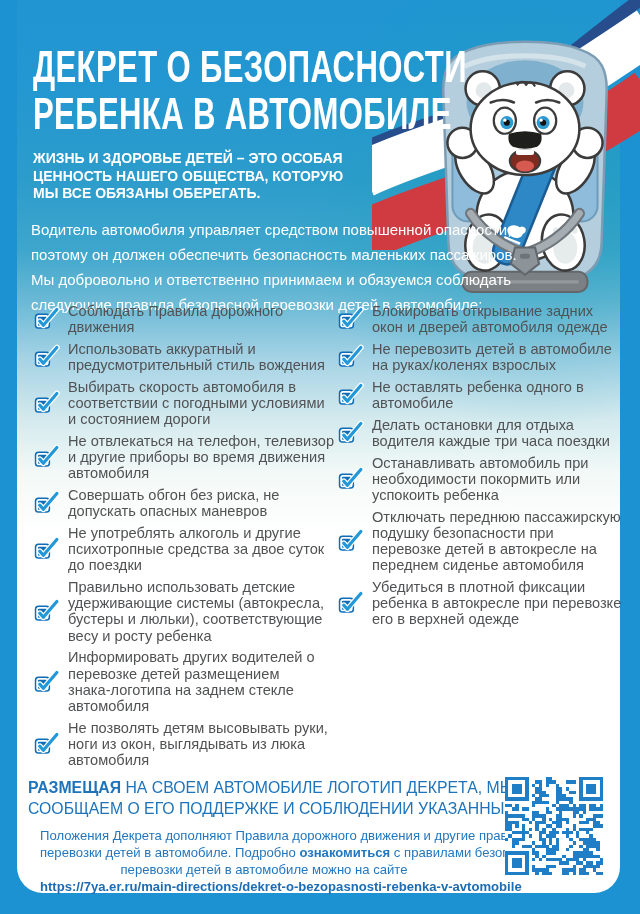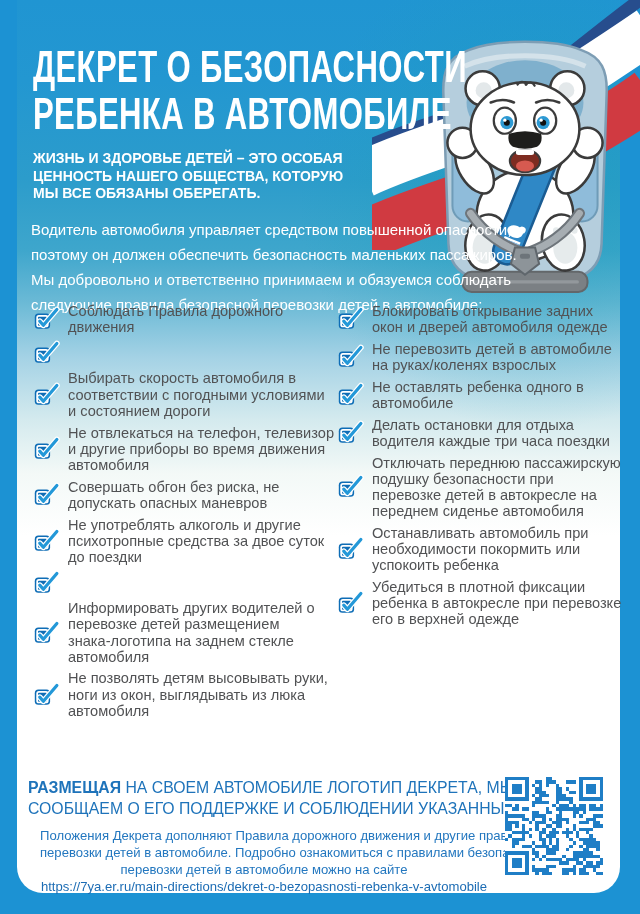--- a/index.html
+++ b/index.html
@@ -31,21 +31,21 @@
   .col-right{left:337px;width:286px;}
   .rule{display:flex;align-items:center;margin:0 0 5.5px 0;}
   .cb{flex:0 0 27px;width:27px;height:25px;margin:-1px 8px 0 0;}
   .cb svg{display:block;}
   .rule-text{color:#515254;font-size:14.6px;line-height:16.2px;white-space:pre;}
   .statement{position:absolute;left:28px;top:778px;width:470px;z-index:3;text-align:center;
     color:#1e73ba;font-size:15.8px;line-height:20.5px;white-space:pre;}
   .statement b{font-weight:700;text-align:right;}
   .note{position:absolute;left:40px;top:827px;width:448px;z-index:3;text-align:center;
     color:#2377bf;font-size:13.1px;line-height:17px;white-space:pre;}
-  .note b{font-weight:400;}
+  .note b{font-weight:700;}
   .note .url{color:#1c6cb4;}
   .qr{position:absolute;left:505px;top:777px;width:98px;height:98px;z-index:3;background:#fff;}
 </style>
 </head>
 <body>
 
 <div class="poster">
   <div class="panel"></div>
 
   <svg class="ribbon" viewBox="0 0 268 250" aria-hidden="true">
@@ -165,20 +165,22 @@
 
         <li class="rule">
           <span class="cb">
             <svg width="27" height="25" viewBox="0 0 30 27">
               <rect x="2" y="8" width="17" height="17" rx="4" fill="#0e6db6"></rect>
               <rect x="4.6" y="10.6" width="11.8" height="11.8" rx="2" fill="none" stroke="#ffffff" stroke-width="1.9"></rect>
               <path d="M7.5 16.5 L11.5 21 L26.5 3.5" fill="none" stroke="#ffffff" stroke-width="6.4" stroke-linecap="round" stroke-linejoin="round"></path>
               <path d="M7.5 16.5 L11.5 21 L26.5 3.5" fill="none" stroke="#2398d8" stroke-width="3.6" stroke-linecap="round" stroke-linejoin="round"></path>
             </svg>
           </span>
+          <span class="rule-text">Использовать аккуратный и
+предусмотрительный стиль вождения</span>
         </li>
 
         <li class="rule">
           <span class="cb">
             <svg width="27" height="25" viewBox="0 0 30 27">
               <rect x="2" y="8" width="17" height="17" rx="4" fill="#0e6db6"></rect>
               <rect x="4.6" y="10.6" width="11.8" height="11.8" rx="2" fill="none" stroke="#ffffff" stroke-width="1.9"></rect>
               <path d="M7.5 16.5 L11.5 21 L26.5 3.5" fill="none" stroke="#ffffff" stroke-width="6.4" stroke-linecap="round" stroke-linejoin="round"></path>
               <path d="M7.5 16.5 L11.5 21 L26.5 3.5" fill="none" stroke="#2398d8" stroke-width="3.6" stroke-linecap="round" stroke-linejoin="round"></path>
             </svg>
@@ -231,20 +233,24 @@
 
         <li class="rule">
           <span class="cb">
             <svg width="27" height="25" viewBox="0 0 30 27">
               <rect x="2" y="8" width="17" height="17" rx="4" fill="#0e6db6"></rect>
               <rect x="4.6" y="10.6" width="11.8" height="11.8" rx="2" fill="none" stroke="#ffffff" stroke-width="1.9"></rect>
               <path d="M7.5 16.5 L11.5 21 L26.5 3.5" fill="none" stroke="#ffffff" stroke-width="6.4" stroke-linecap="round" stroke-linejoin="round"></path>
               <path d="M7.5 16.5 L11.5 21 L26.5 3.5" fill="none" stroke="#2398d8" stroke-width="3.6" stroke-linecap="round" stroke-linejoin="round"></path>
             </svg>
           </span>
+          <span class="rule-text">Правильно использовать детские
+удерживающие системы (автокресла,
+бустеры и люльки), соответствующие
+весу и росту ребенка</span>
         </li>
 
         <li class="rule">
           <span class="cb">
             <svg width="27" height="25" viewBox="0 0 30 27">
               <rect x="2" y="8" width="17" height="17" rx="4" fill="#0e6db6"></rect>
               <rect x="4.6" y="10.6" width="11.8" height="11.8" rx="2" fill="none" stroke="#ffffff" stroke-width="1.9"></rect>
               <path d="M7.5 16.5 L11.5 21 L26.5 3.5" fill="none" stroke="#ffffff" stroke-width="6.4" stroke-linecap="round" stroke-linejoin="round"></path>
               <path d="M7.5 16.5 L11.5 21 L26.5 3.5" fill="none" stroke="#2398d8" stroke-width="3.6" stroke-linecap="round" stroke-linejoin="round"></path>
             </svg>
@@ -326,38 +332,38 @@
 
         <li class="rule">
           <span class="cb">
             <svg width="27" height="25" viewBox="0 0 30 27">
               <rect x="2" y="8" width="17" height="17" rx="4" fill="#0e6db6"></rect>
               <rect x="4.6" y="10.6" width="11.8" height="11.8" rx="2" fill="none" stroke="#ffffff" stroke-width="1.9"></rect>
               <path d="M7.5 16.5 L11.5 21 L26.5 3.5" fill="none" stroke="#ffffff" stroke-width="6.4" stroke-linecap="round" stroke-linejoin="round"></path>
               <path d="M7.5 16.5 L11.5 21 L26.5 3.5" fill="none" stroke="#2398d8" stroke-width="3.6" stroke-linecap="round" stroke-linejoin="round"></path>
             </svg>
           </span>
+          <span class="rule-text">Останавливать автомобиль при
+необходимости покормить или
+успокоить ребенка</span>
+        </li>
+
+        <li class="rule">
+          <span class="cb">
+            <svg width="27" height="25" viewBox="0 0 30 27">
+              <rect x="2" y="8" width="17" height="17" rx="4" fill="#0e6db6"></rect>
+              <rect x="4.6" y="10.6" width="11.8" height="11.8" rx="2" fill="none" stroke="#ffffff" stroke-width="1.9"></rect>
+              <path d="M7.5 16.5 L11.5 21 L26.5 3.5" fill="none" stroke="#ffffff" stroke-width="6.4" stroke-linecap="round" stroke-linejoin="round"></path>
+              <path d="M7.5 16.5 L11.5 21 L26.5 3.5" fill="none" stroke="#2398d8" stroke-width="3.6" stroke-linecap="round" stroke-linejoin="round"></path>
+            </svg>
+          </span>
           <span class="rule-text">Отключать переднюю пассажирскую
 подушку безопасности при
 перевозке детей в автокресле на
 переднем сиденье автомобиля</span>
-        </li>
-
-        <li class="rule">
-          <span class="cb">
-            <svg width="27" height="25" viewBox="0 0 30 27">
-              <rect x="2" y="8" width="17" height="17" rx="4" fill="#0e6db6"></rect>
-              <rect x="4.6" y="10.6" width="11.8" height="11.8" rx="2" fill="none" stroke="#ffffff" stroke-width="1.9"></rect>
-              <path d="M7.5 16.5 L11.5 21 L26.5 3.5" fill="none" stroke="#ffffff" stroke-width="6.4" stroke-linecap="round" stroke-linejoin="round"></path>
-              <path d="M7.5 16.5 L11.5 21 L26.5 3.5" fill="none" stroke="#2398d8" stroke-width="3.6" stroke-linecap="round" stroke-linejoin="round"></path>
-            </svg>
-          </span>
-          <span class="rule-text">Останавливать автомобиль при
-необходимости покормить или
-успокоить ребенка</span>
         </li>
 
         <li class="rule">
           <span class="cb">
             <svg width="27" height="25" viewBox="0 0 30 27">
               <rect x="2" y="8" width="17" height="17" rx="4" fill="#0e6db6"></rect>
               <rect x="4.6" y="10.6" width="11.8" height="11.8" rx="2" fill="none" stroke="#ffffff" stroke-width="1.9"></rect>
               <path d="M7.5 16.5 L11.5 21 L26.5 3.5" fill="none" stroke="#ffffff" stroke-width="6.4" stroke-linecap="round" stroke-linejoin="round"></path>
               <path d="M7.5 16.5 L11.5 21 L26.5 3.5" fill="none" stroke="#2398d8" stroke-width="3.6" stroke-linecap="round" stroke-linejoin="round"></path>
             </svg>

